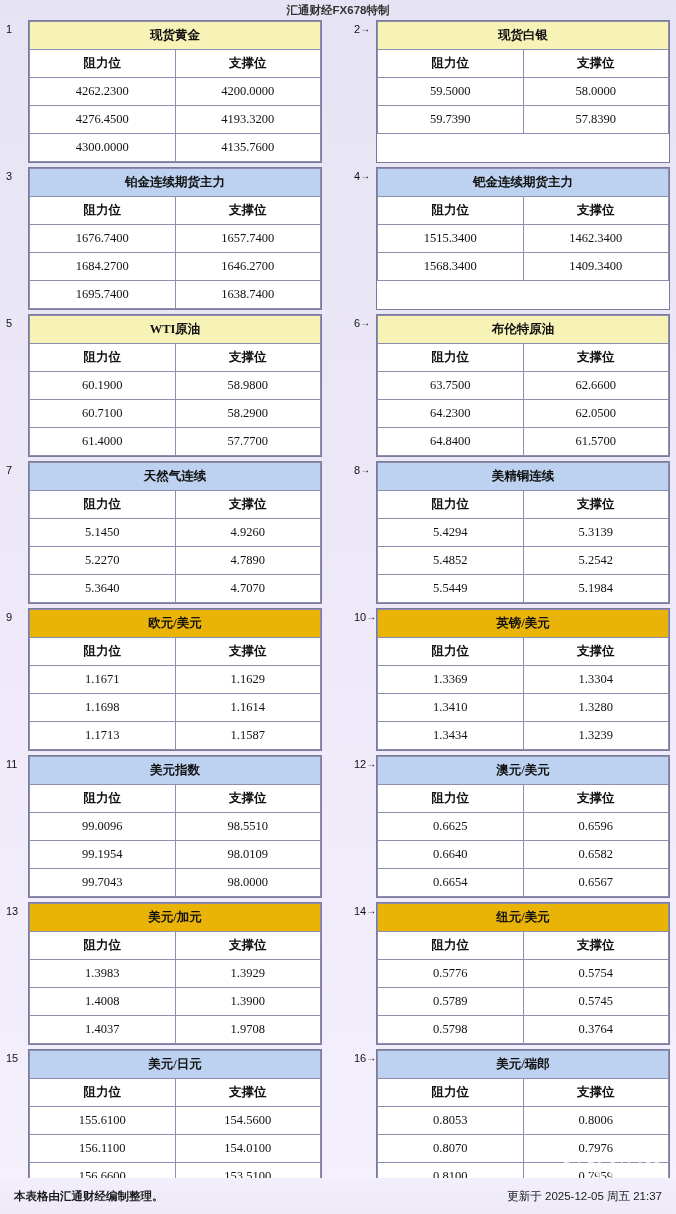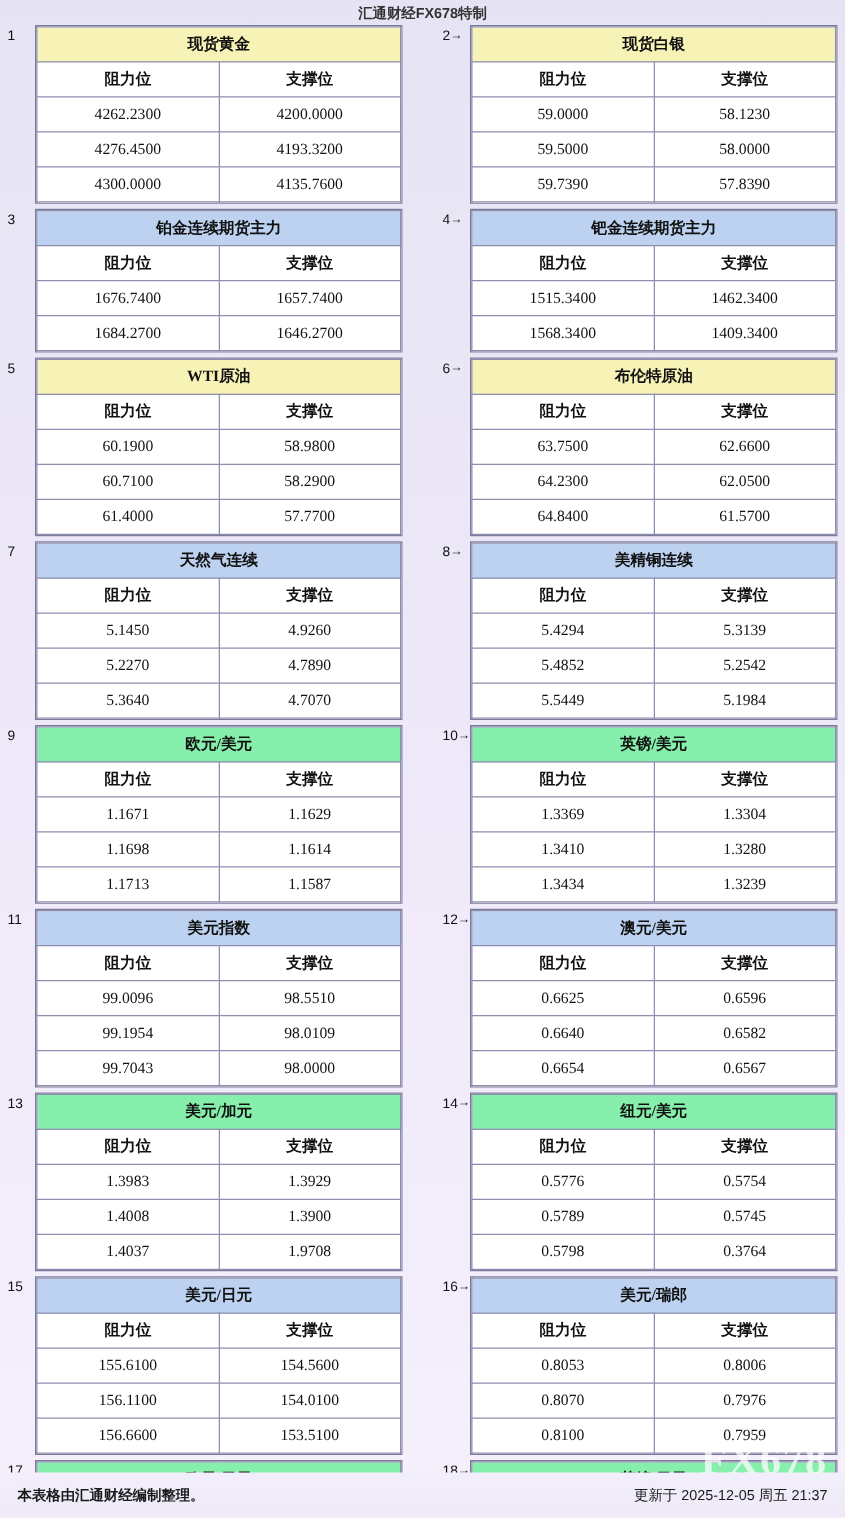--- a/index.html
+++ b/index.html
@@ -87,21 +87,21 @@
     font-family: "Liberation Sans", sans-serif;
     margin-top: 26px;
   }
   td.val {
     background: #ffffff;
     height: 25px;
     font-size: 12.5px;
   }
   .t-yellow { background: #f7f2b6; }
   .t-blue   { background: #bcd2f0; }
-  .t-purple { background: #86efac; margin-top: 24px; }
+  .t-purple { background: #eab308; margin-top: 24px; }
   .gapcol {
     width: 32px;
     min-width: 32px;
     background: transparent;
   }
   .spacer {
     height: 4px;
   }
   .footer {
     position: absolute;
@@ -184,24 +184,20 @@
           <table class="tbl">
             <tbody>
               <tr>
                 <td class="title t-yellow" colspan="2">现货白银</td>
               </tr>
               <tr>
                 <td class="subhead">阻力位</td>
                 <td class="subhead">支撑位</td>
               </tr>
               <tr>
-                <td class="val">59.0000</td>
-                <td class="val">58.1230</td>
-              </tr>
-              <tr>
                 <td class="val">59.5000</td>
                 <td class="val">58.0000</td>
               </tr>
               <tr>
                 <td class="val">59.7390</td>
                 <td class="val">57.8390</td>
               </tr>
             </tbody>
           </table>
         </div>
@@ -222,20 +218,24 @@
                 <td class="subhead">阻力位</td>
                 <td class="subhead">支撑位</td>
               </tr>
               <tr>
                 <td class="val">1676.7400</td>
                 <td class="val">1657.7400</td>
               </tr>
               <tr>
                 <td class="val">1684.2700</td>
                 <td class="val">1646.2700</td>
+              </tr>
+              <tr>
+                <td class="val">1695.7400</td>
+                <td class="val">1638.7400</td>
               </tr>
             </tbody>
           </table>
         </div>
         <div class="gapcol"></div>
         <div class="numcol right">
           <span>4</span>
           <span class="arrow">→</span>
         </div>
         <div class="card">

